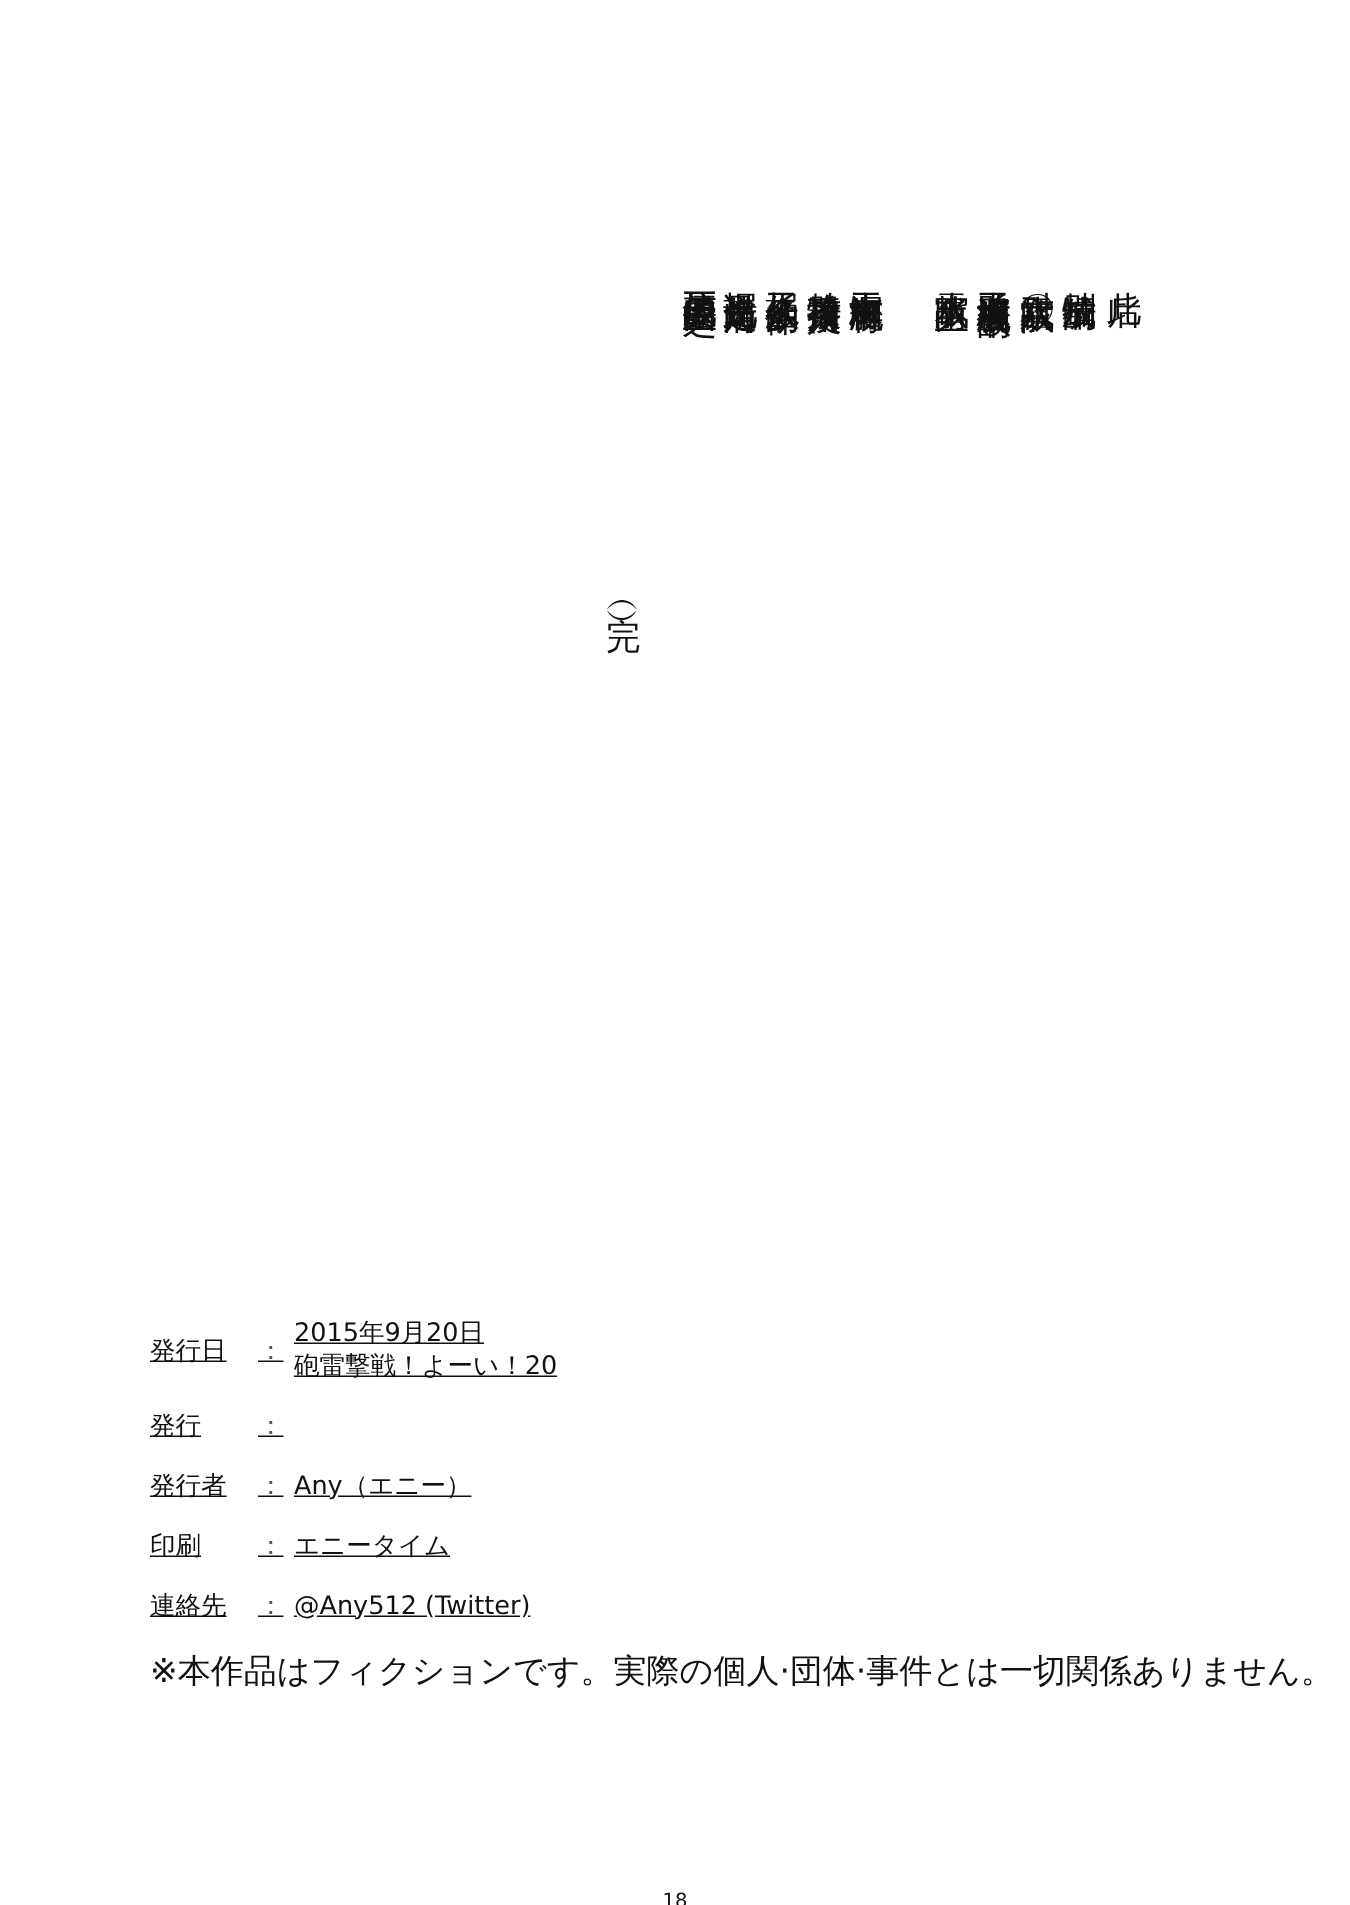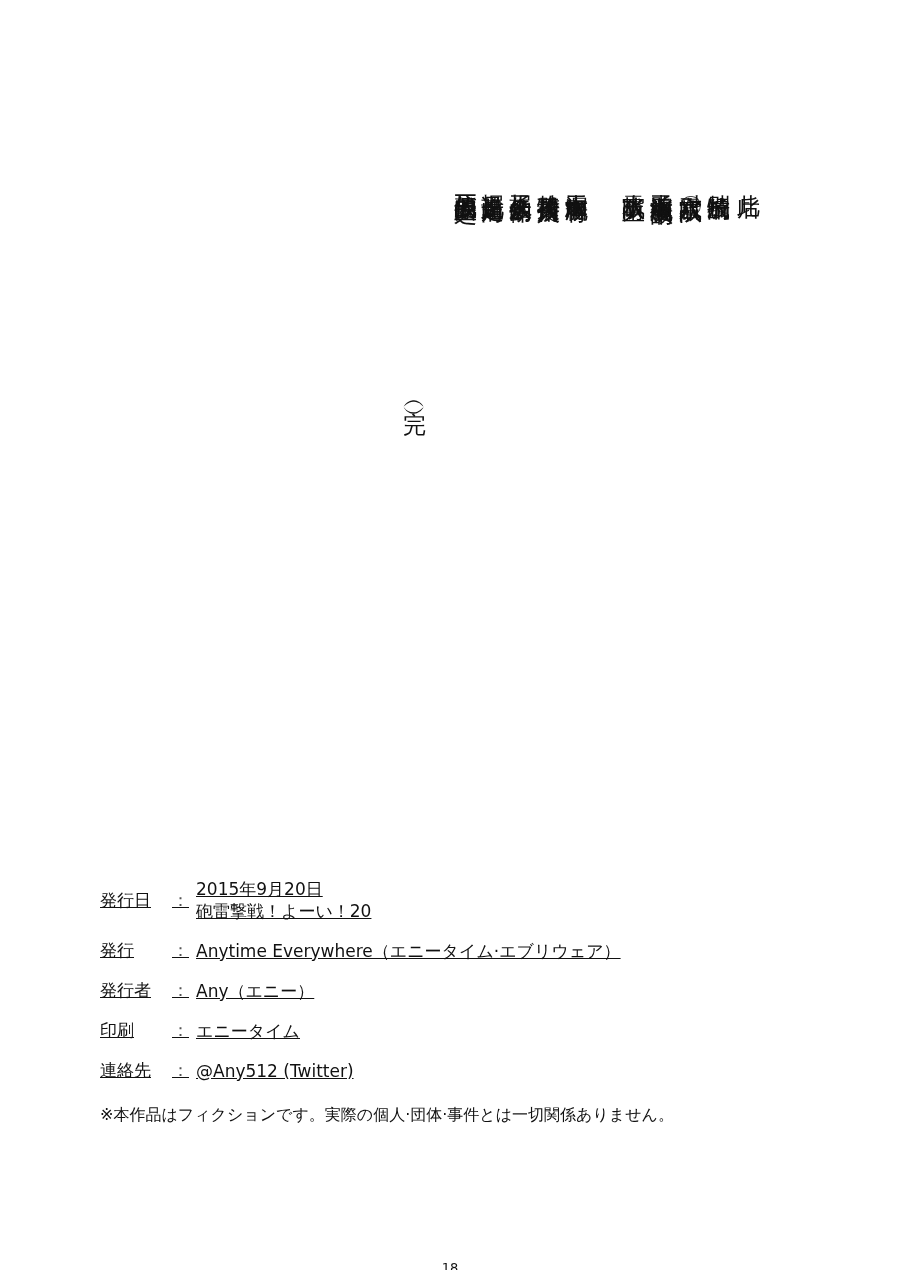--- a/index.html
+++ b/index.html
@@ -7,21 +7,21 @@
          font-family:"DejaVu Sans", sans-serif; color:#111; }
   .vcol { position:absolute; top:176px; writing-mode:vertical-rl; font-size:23px; line-height:28px;
           letter-spacing:1px; font-family:"DejaVu Sans", sans-serif; color:#111; }
   .end-mark { position:absolute; left:400px; top:393px; writing-mode:vertical-rl; font-size:23px; }
   .colophon { position:absolute; left:100px; top:878px; font-size:17px; }
   .row { display:flex; align-items:center; margin-bottom:17px;text-decoration:underline; }
   .lbl { width:72px; display:inline-block; }
   .sep { width:24px; display:inline-block; color:#555; }
   .val { display:inline-block; }
   .val div { line-height:22px; }
-  .notes { position:absolute; left:100px; top:1103px; font-size:16px; line-height:23px; }
+  .notes { position:absolute; left:100px; top:1103px; font-size:22px; line-height:23px; }
   .pagenum { position:absolute; left:0; width:900px; top:1260px; text-align:center; font-size:13px; }
 </style>
 </head>
 <body>
 
 <div class="vcol" style="left:735px">此后</div>
 <div class="vcol" style="left:705px">特别编成的</div>
 <div class="vcol" style="left:677px">对〇六水雷战队</div>
 <div class="vcol" style="left:648px">击败了深海栖舰率领的</div>
 <div class="vcol" style="left:620px">水雷战队主力</div>
@@ -38,23 +38,20 @@
     <span class="lbl">発行日</span>
     <span class="sep">：</span>
     <span class="val">
       <div>2015年9月20日</div>
       <div>砲雷撃戦！よーい！20</div>
     </span>
   </div>
   <div class="row">
     <span class="lbl">発行</span>
     <span class="sep">：</span>
-    <span class="val">
-        <div>Anytime Everywhere（エニータイム·エブリウェア）</div>
-      </span>
   </div>
   <div class="row">
     <span class="lbl">発行者</span>
     <span class="sep">：</span>
     <span class="val">
         <div>Any（エニー）</div>
       </span>
   </div>
   <div class="row">
     <span class="lbl">印刷</span>

